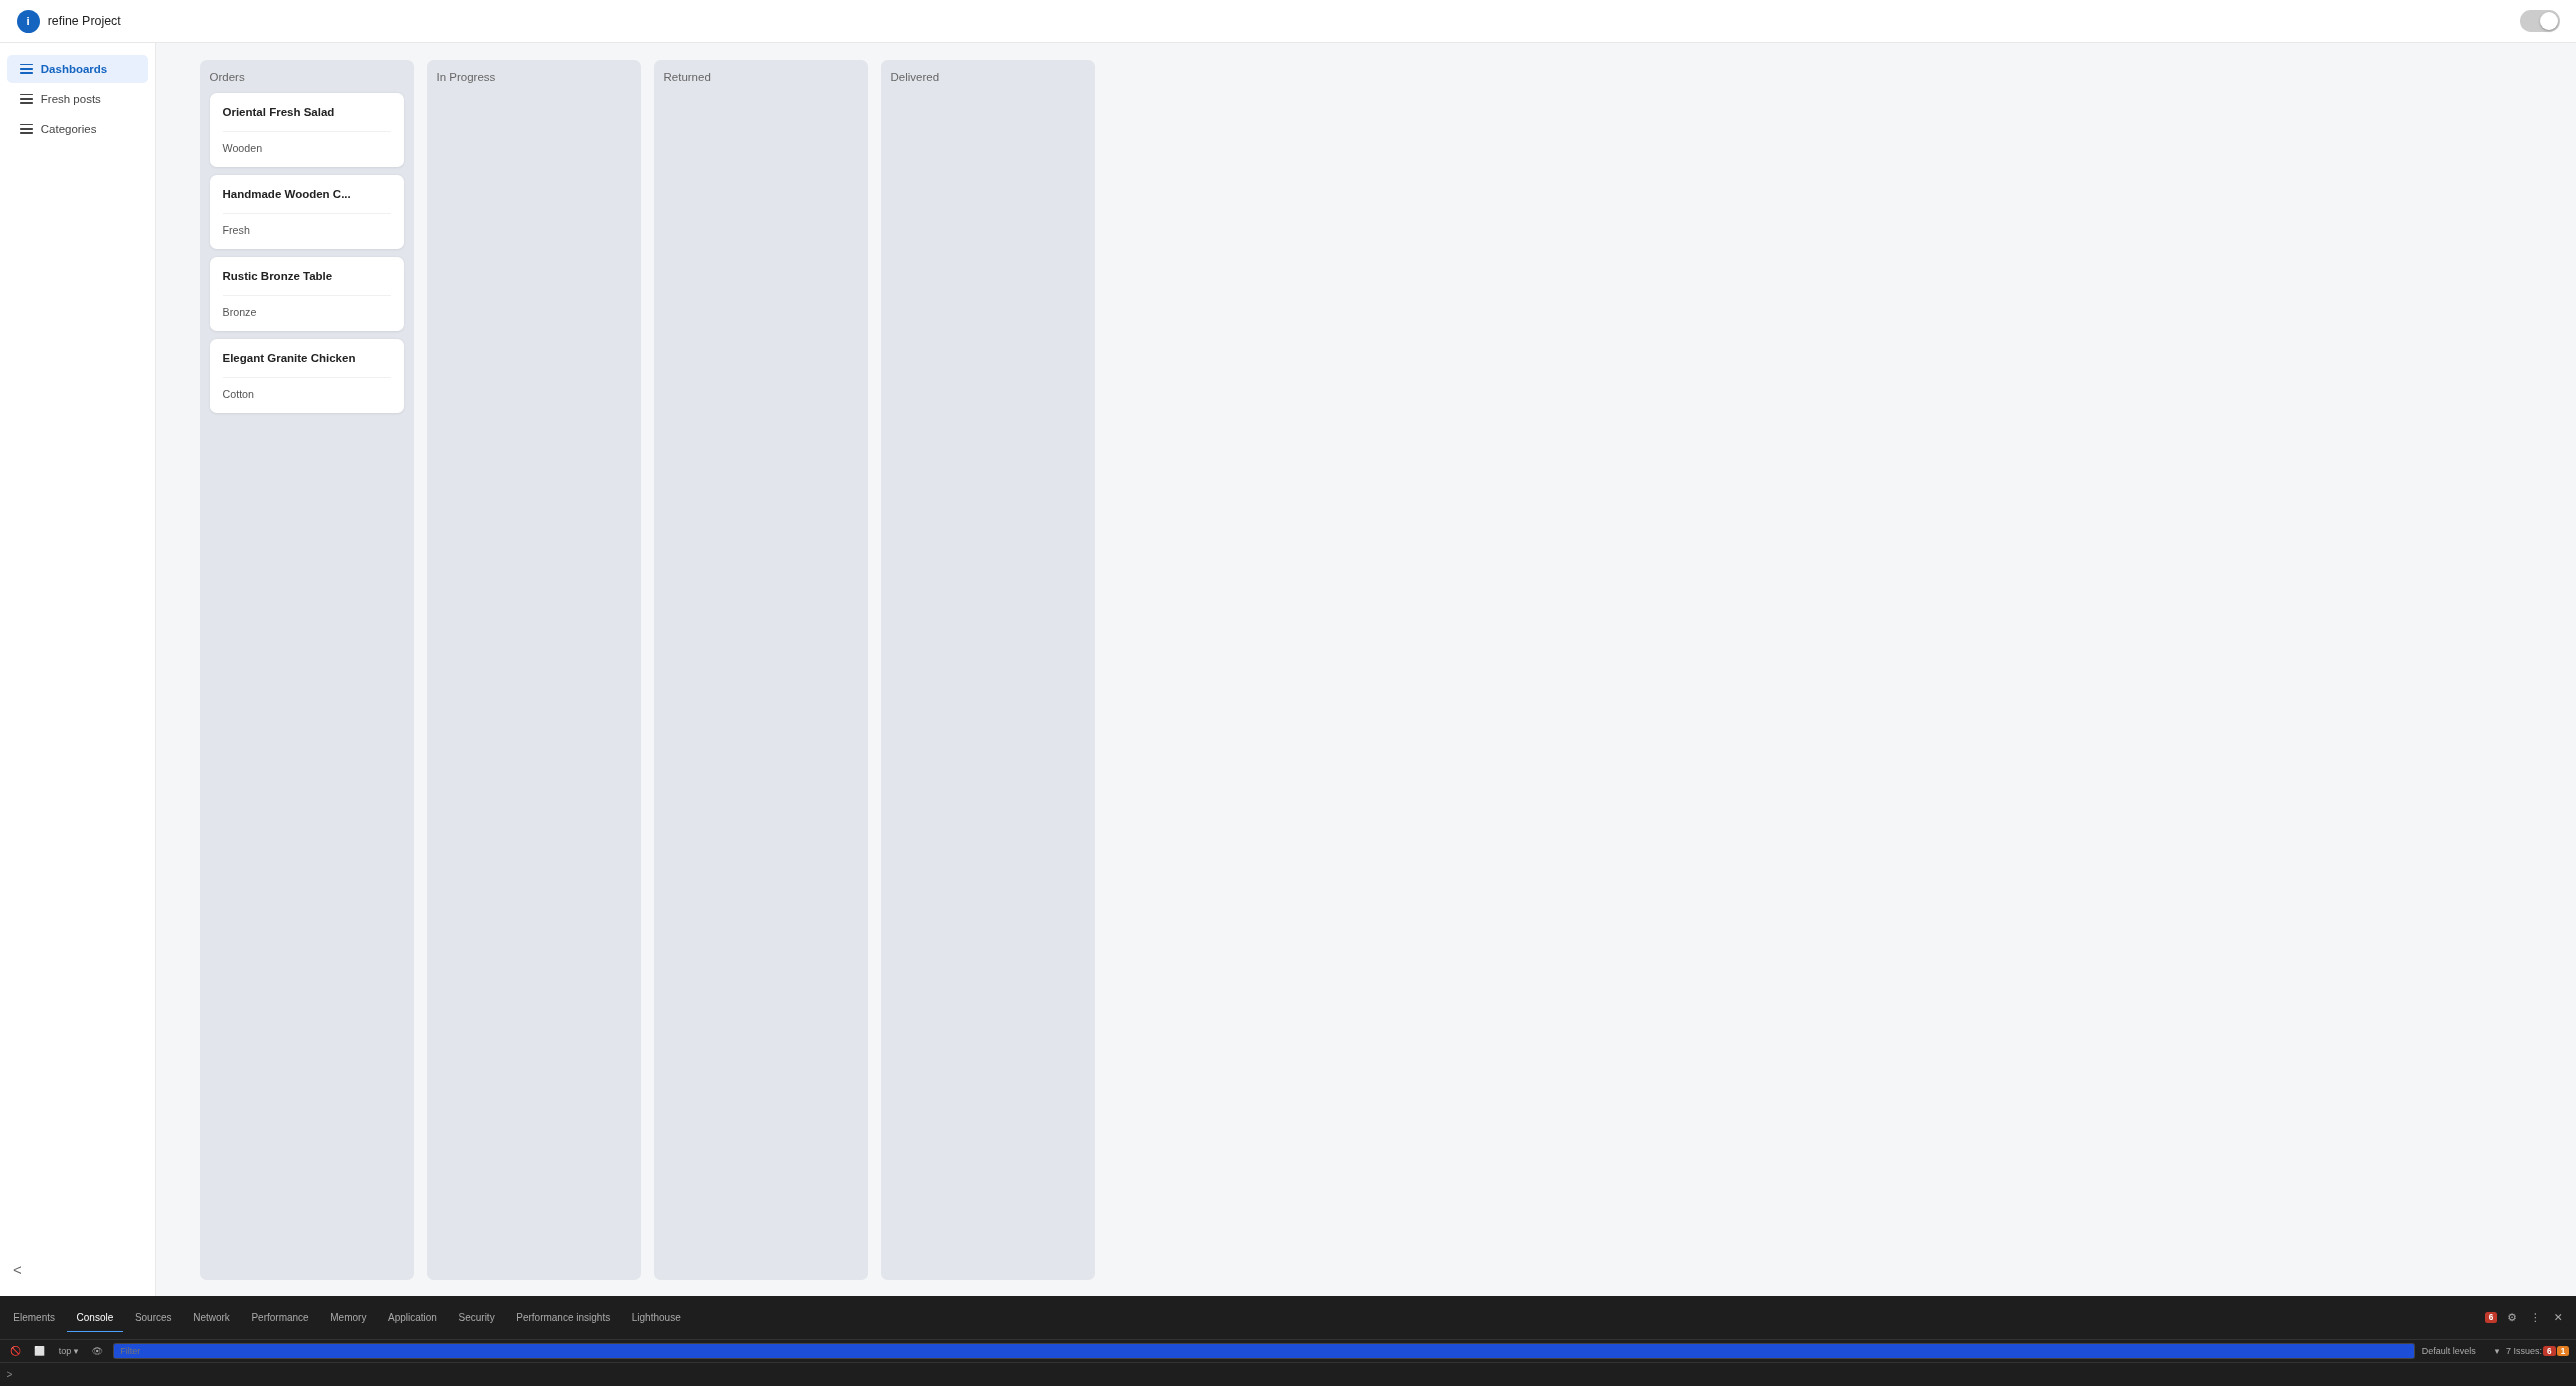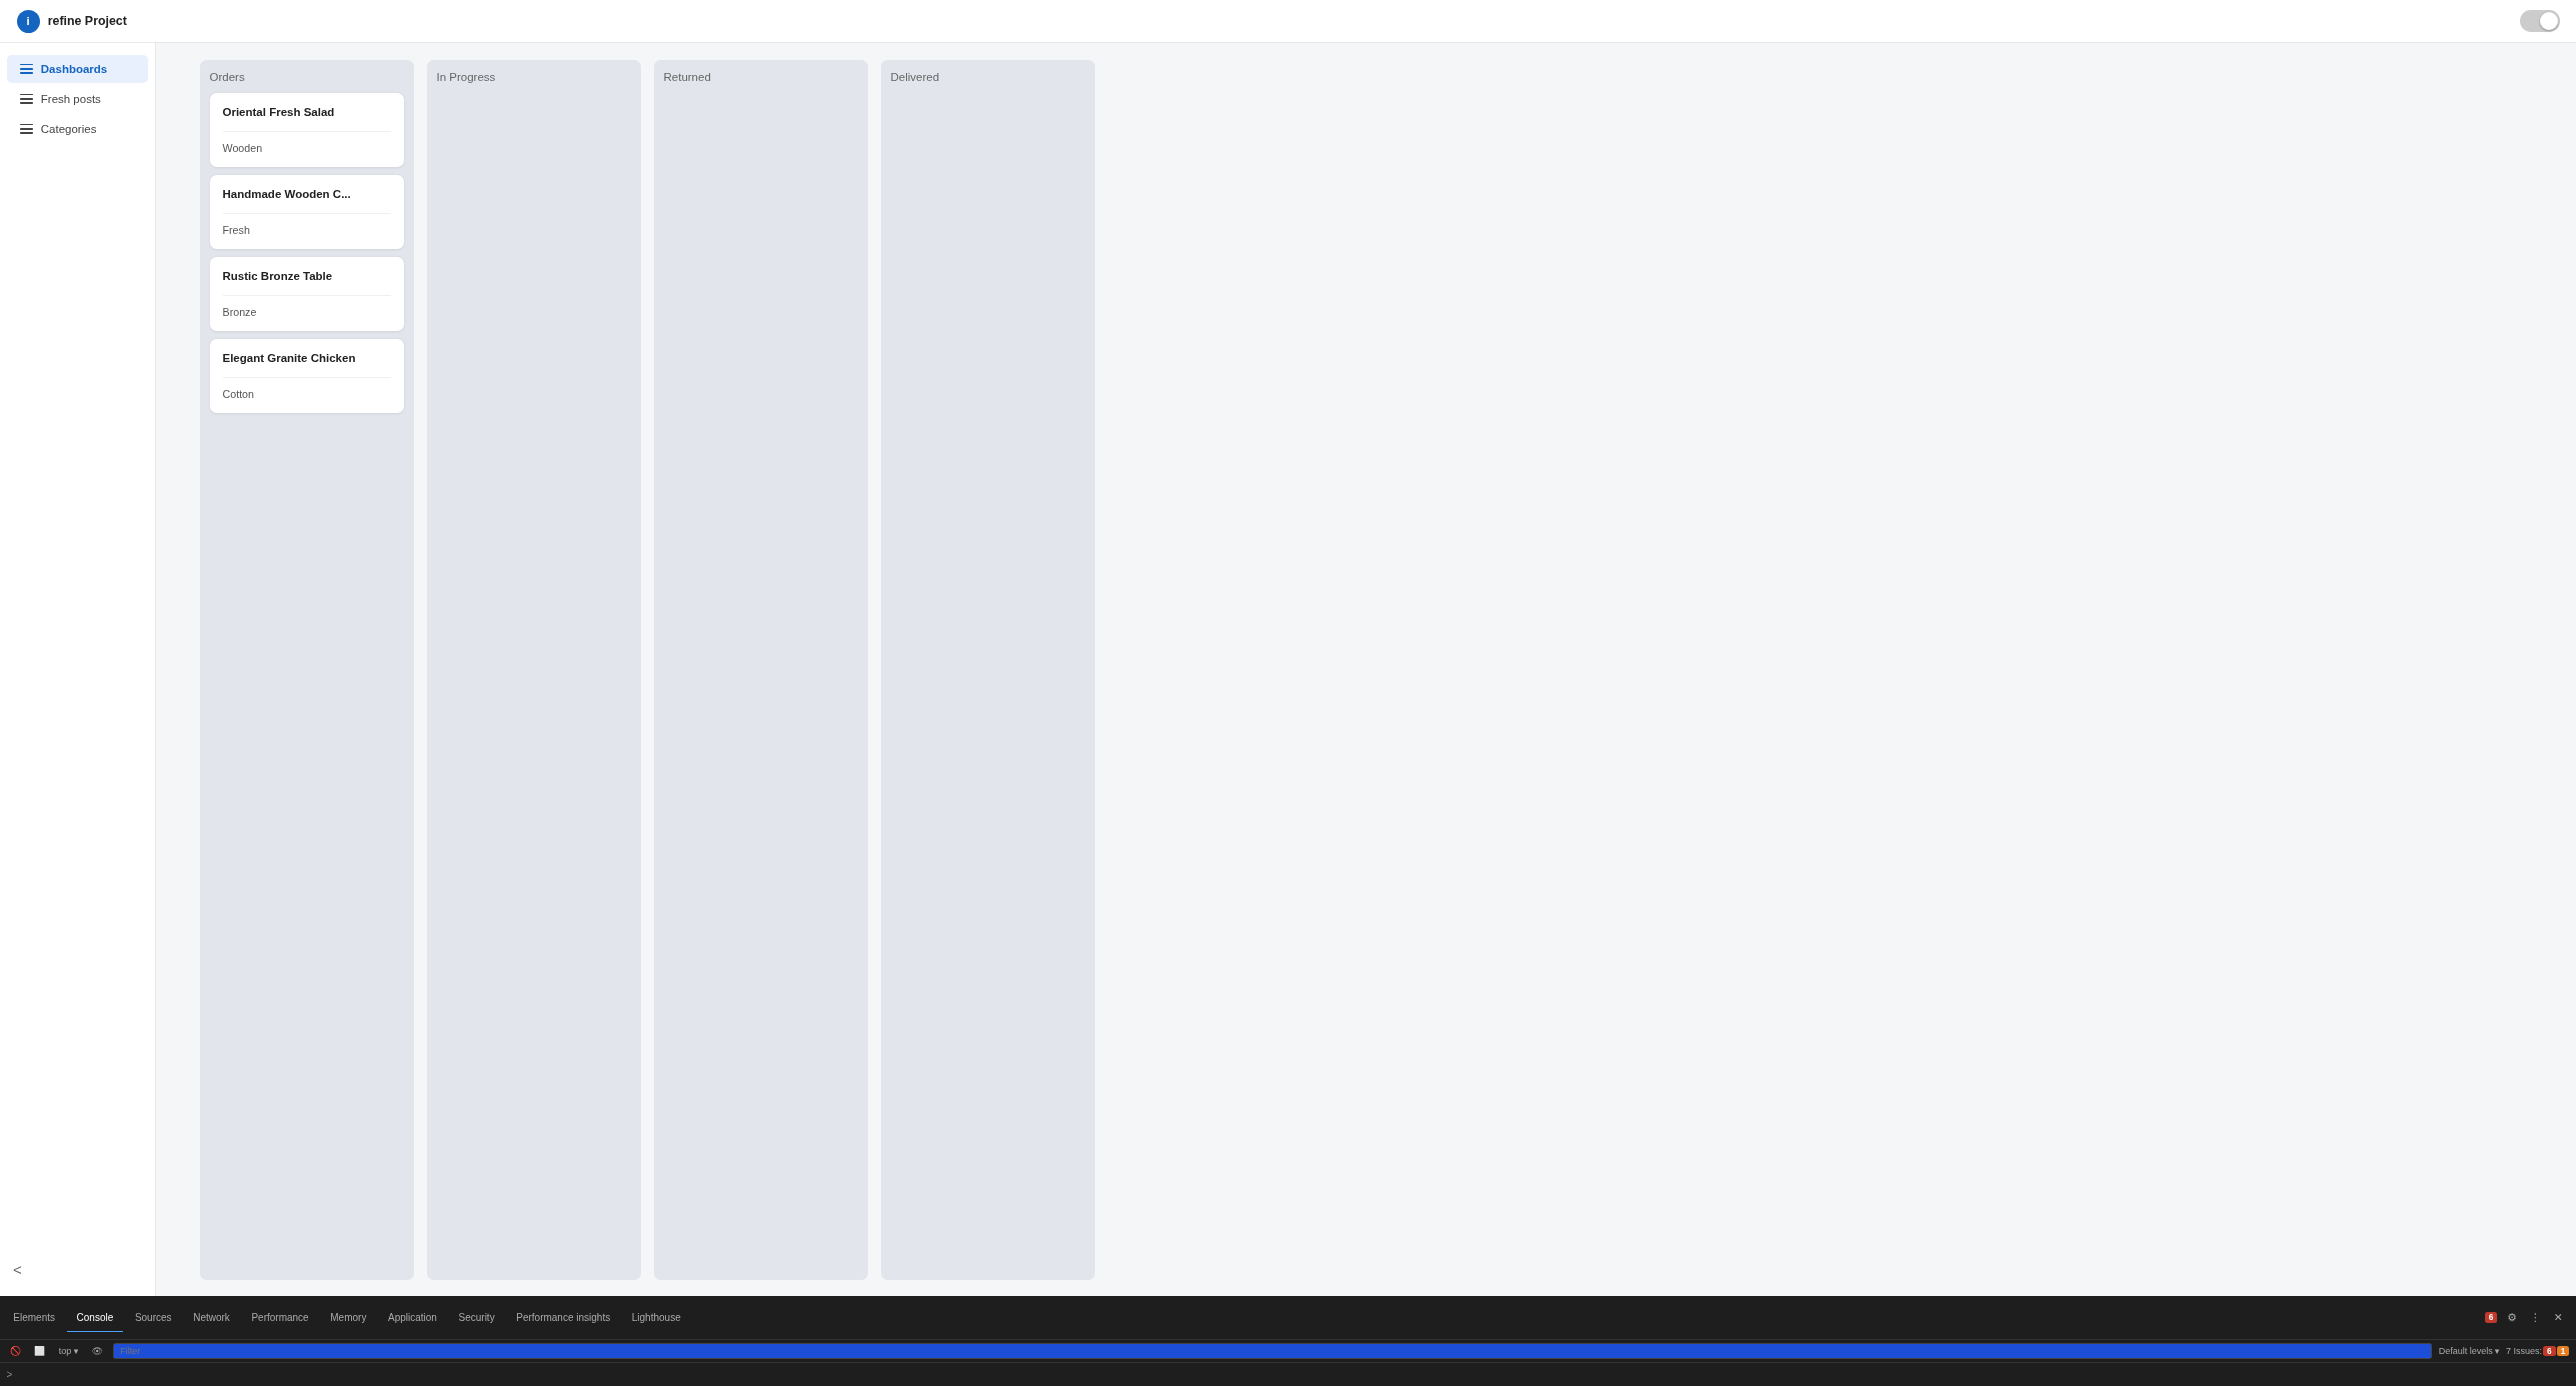--- a/index.html
+++ b/index.html
@@ -28,21 +28,21 @@
       background: #1565c0;
       display: flex;
       align-items: center;
       justify-content: center;
       color: #fff;
       font-weight: bold;
       font-size: 11.5px;
     }
     .brand-title {
       font-size: 12.4px;
-      font-weight: 700;
+      font-weight: 400;
       color: #222;
     }
     
     .toggle-switch {
       width: 40px;
       height: 21.4px;
       background: #ccc;
       border-radius: 10.7px;
       position: relative;
       cursor: pointer;
@@ -247,21 +247,21 @@
       padding: 1.6px 6.6px;
       height: 16.5px;
       flex: 1;
     }
     .devtools-levels {
       margin-left: auto;
       font-size: 9px;
       color: #aaa;
       display: flex;
       align-items: center;
-      gap: 2px;
+      gap: 19px;
     }
     .devtools-issues {
       font-size: 9px;
       color: #aaa;
       display: flex;
       align-items: center;
       gap: 1px;
     }
     #devtools-input-row {
       display: flex;

